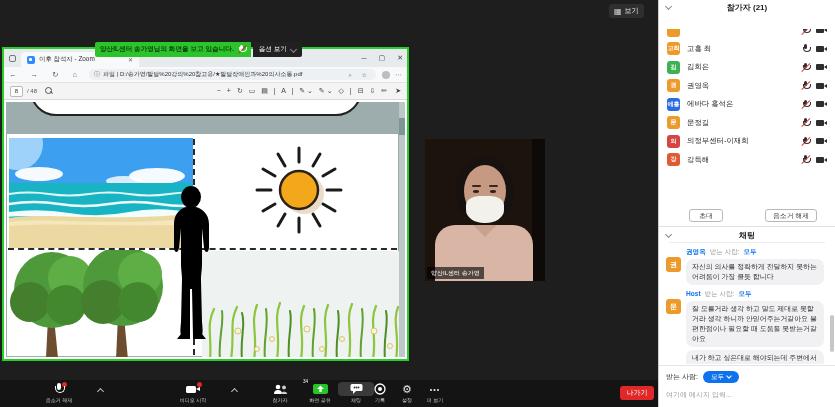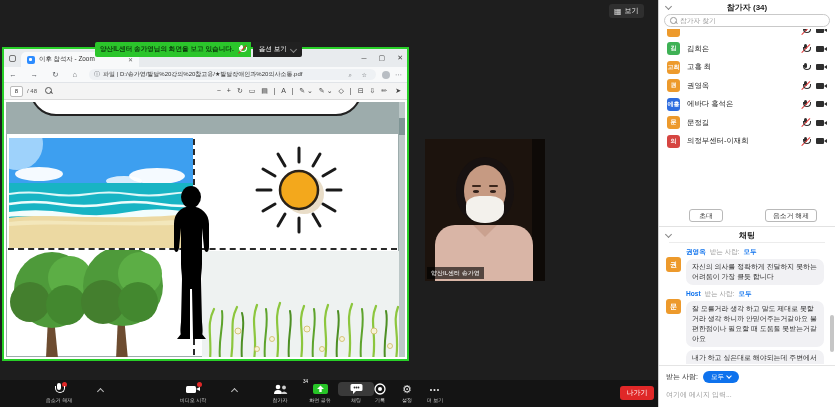--- a/index.html
+++ b/index.html
@@ -393,58 +393,54 @@
           <span class="dots">•••</span>
         </div>
       <div class="lab">더 보기</div>
     </div>
     <div class="leave-btn">나가기</div>
   </div>
 </div>
 
 <div class="panel">
   <span class="chev p-chev"></span>
-  <div class="p-head">참가자 (34)</div>
-
-  <div class="p-search">
-    <span class="s-ico"></span>
-    <input placeholder="참가자 찾기" style="">
-  </div>
+  <div class="p-head">참가자 (21)</div>
+
 
   <div class="plist">
     <div class="plist-in">
       <div class="prow">
         <span class="pav" style="background: rgb(237, 154, 44);"></span>
         <span class="pname"></span>
         <span class="pic-sp">
             <span class="pmic muted">
               <i></i>
             </span>
             <span class="pcam"></span>
           </span>
       </div>
       <div class="prow">
+        <span class="pav" style="background: rgb(237, 154, 44);">고최</span>
+        <span class="pname">고흥 최</span>
+        <span class="pic-sp">
+            <span class="pmic"></span>
+            <span class="pcam"></span>
+          </span>
+      </div>
+      <div class="prow">
         <span class="pav" style="background: rgb(62, 177, 85);">김</span>
         <span class="pname">김희은</span>
         <span class="pic-sp">
             <span class="pmic muted">
               <i></i>
             </span>
             <span class="pcam"></span>
           </span>
       </div>
       <div class="prow">
-        <span class="pav" style="background: rgb(237, 154, 44);">고최</span>
-        <span class="pname">고흥 최</span>
-        <span class="pic-sp">
-            <span class="pmic"></span>
-            <span class="pcam"></span>
-          </span>
-      </div>
-      <div class="prow">
         <span class="pav" style="background: rgb(237, 154, 44);">권</span>
         <span class="pname">권영옥</span>
         <span class="pic-sp">
             <span class="pmic muted">
               <i></i>
             </span>
             <span class="pcam"></span>
           </span>
       </div>
       <div class="prow">
@@ -463,20 +459,30 @@
         <span class="pic-sp">
             <span class="pmic muted">
               <i></i>
             </span>
             <span class="pcam"></span>
           </span>
       </div>
       <div class="prow">
         <span class="pav" style="background: rgb(214, 69, 65);">의</span>
         <span class="pname">의정부센터-이재희</span>
+        <span class="pic-sp">
+            <span class="pmic muted">
+              <i></i>
+            </span>
+            <span class="pcam"></span>
+          </span>
+      </div>
+      <div class="prow">
+        <span class="pav" style="background: rgb(222, 91, 51);">강</span>
+        <span class="pname">강득해</span>
         <span class="pic-sp">
             <span class="pmic muted">
               <i></i>
             </span>
             <span class="pcam"></span>
           </span>
       </div>
       <div class="prow">
 
         <span class="pname"></span>

